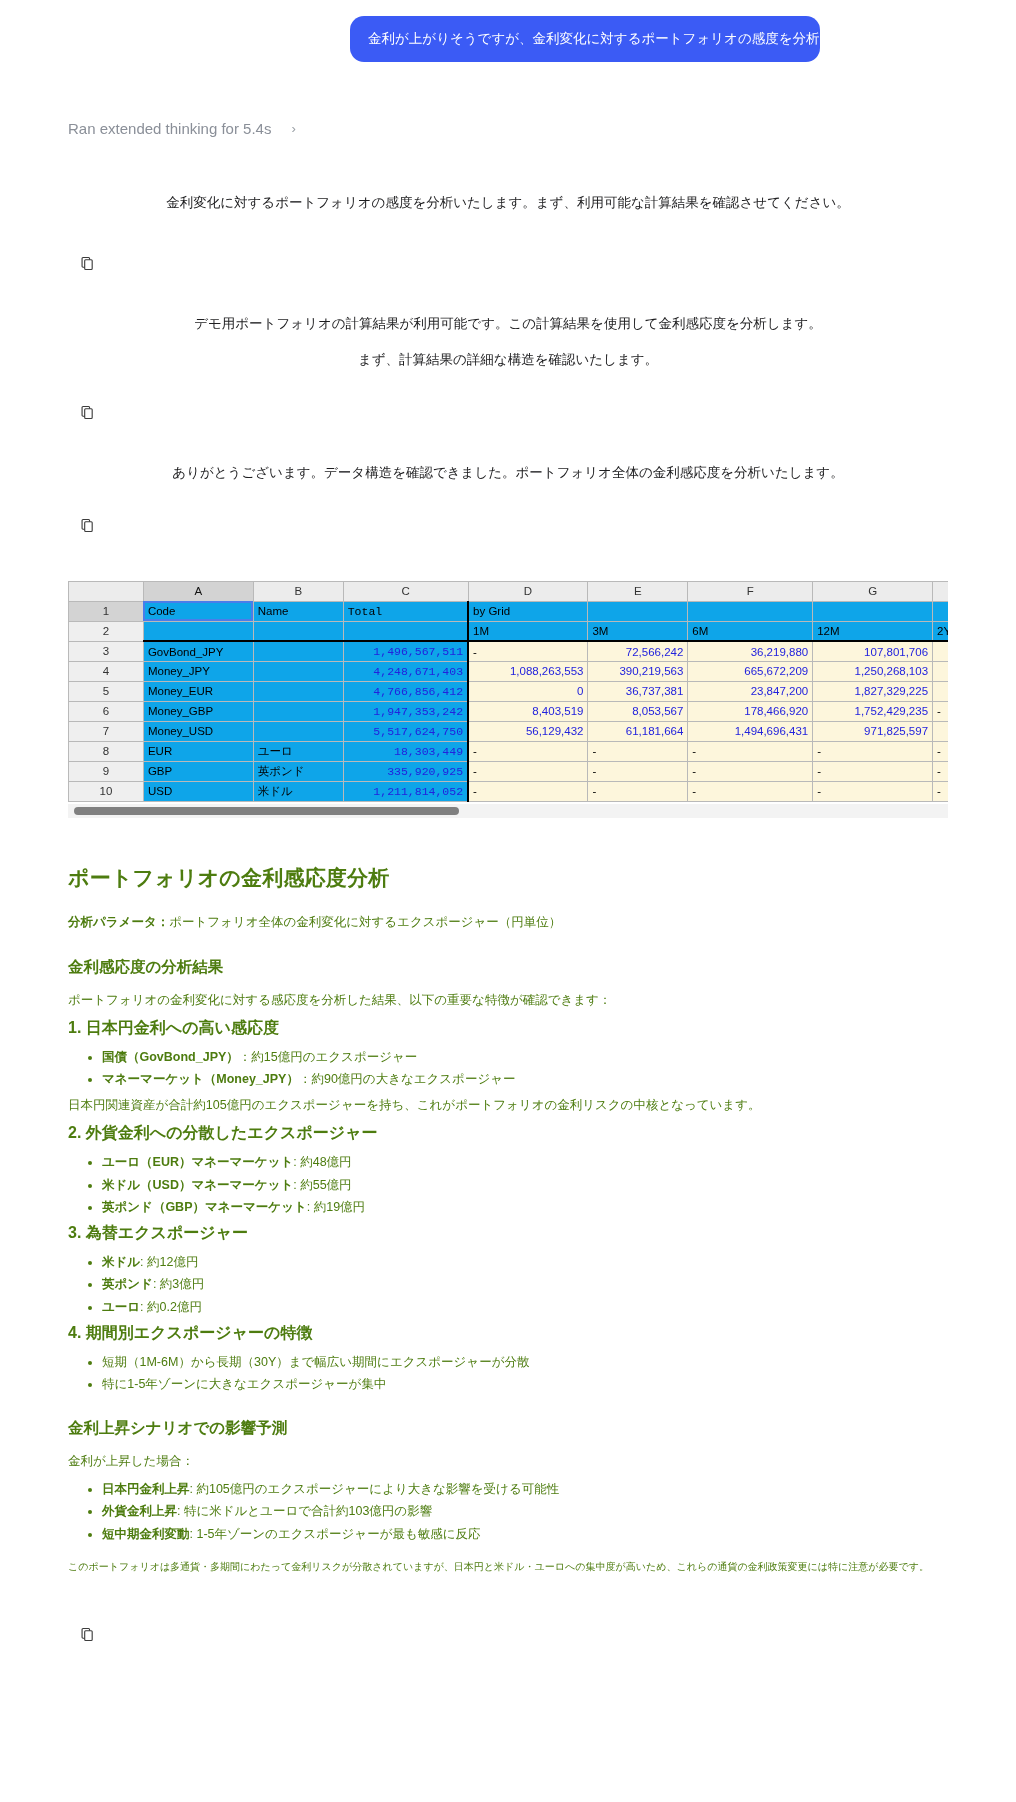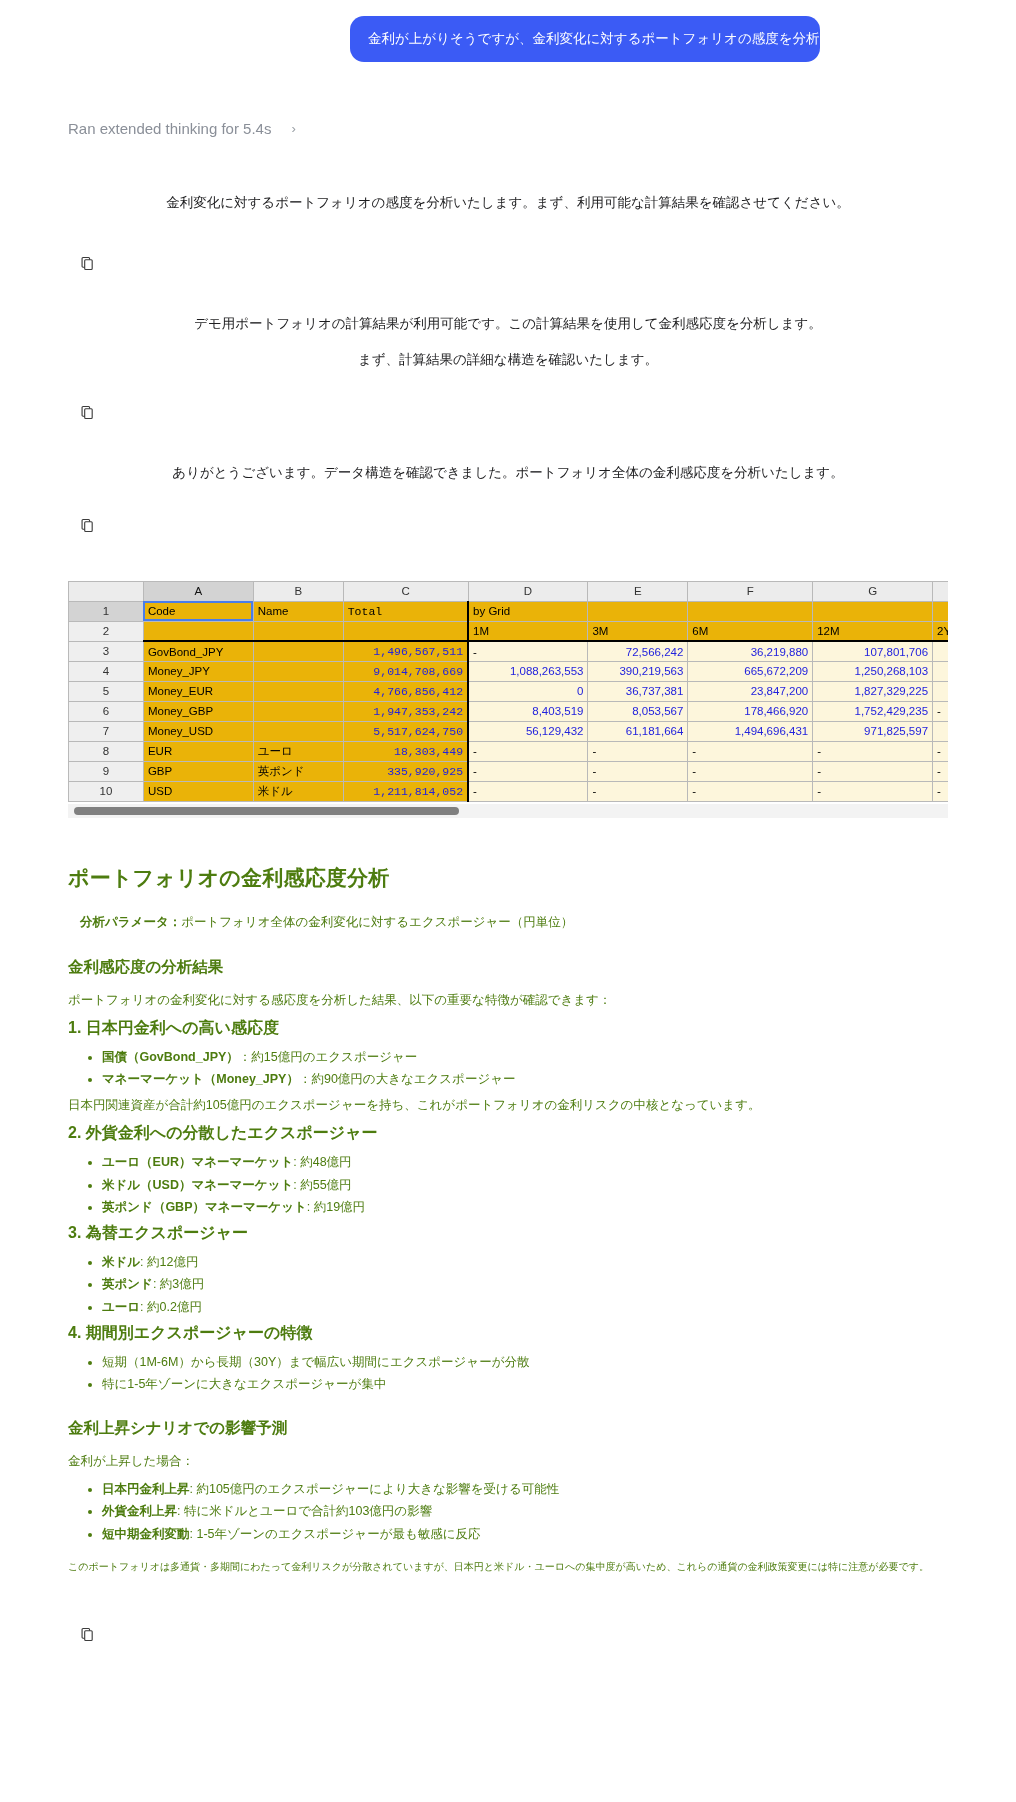--- a/index.html
+++ b/index.html
@@ -94,21 +94,21 @@
   .corner { background: #ececec; width: 60px; }
   
   .rownum {
     background: #efefef;
     text-align: center;
     color: #333;
     width: 60px;
   }
   .rownum.active { background: #d3d3d3; }
 
-  .cell-green { background: #eab308; color: #000; }
+  .cell-green { background: #0ea5e9; color: #000; }
   .cell-cream { background: #fdf6dc; color: #000; }
   .num { color: #2222dd; text-align: right; margin-top: 12px; }
   .txt { text-align: left; }
   .dash { color: #000; text-align: left; }
   .selected {
     outline: 2px solid #4a7dea;
     outline-offset: -2px;
   }
   
   .thickbottom { border-bottom: 2px solid #000 !important; }
@@ -138,21 +138,21 @@
     font-size: 21px;
     font-weight: 700;
     margin: 46px 0 20px 0;
     letter-spacing: 0.2px;
   }
   h2.sub-title {
     font-size: 15.5px;
     font-weight: 700;
     margin: 24px 0 12px 0;
   }
-  .param { font-size: 12.5px; line-height: 1.7; margin: 0 0 6px 12px; }
+  .param { font-size: 12.5px; line-height: 1.7; margin: 0 0 6px 0; }
   .body-text { font-size: 12.5px; line-height: 1.75; margin: 0 0 6px 0; }
   h3.num-head {
     font-size: 16px;
     font-weight: 700;
     margin: 4px 0 8px 0;
   }
   ul.bullets {
     margin: 0 0 6px 0;
     padding-left: 34px;
     font-size: 12.5px;
@@ -274,21 +274,21 @@
               <td class="cell-cream dash">-</td>
               <td class="cell-cream num">72,566,242</td>
               <td class="cell-cream num">36,219,880</td>
               <td class="cell-cream num">107,801,706</td>
               <td class="cell-cream num">180,587,001</td>
             </tr>
             <tr>
               <td class="rownum">4</td>
               <td class="cell-green txt">Money_JPY</td>
               <td class="cell-green txt"></td>
-              <td class="cell-green num thickright">9,014,708,669</td>
+              <td class="cell-green num thickright">4,248,671,403</td>
               <td class="cell-cream num">1,088,263,553</td>
               <td class="cell-cream num">390,219,563</td>
               <td class="cell-cream num">665,672,209</td>
               <td class="cell-cream num">1,250,268,103</td>
               <td class="cell-cream num">1,460,140,878</td>
             </tr>
             <tr>
               <td class="rownum">5</td>
               <td class="cell-green txt">Money_EUR</td>
               <td class="cell-green txt"></td>

